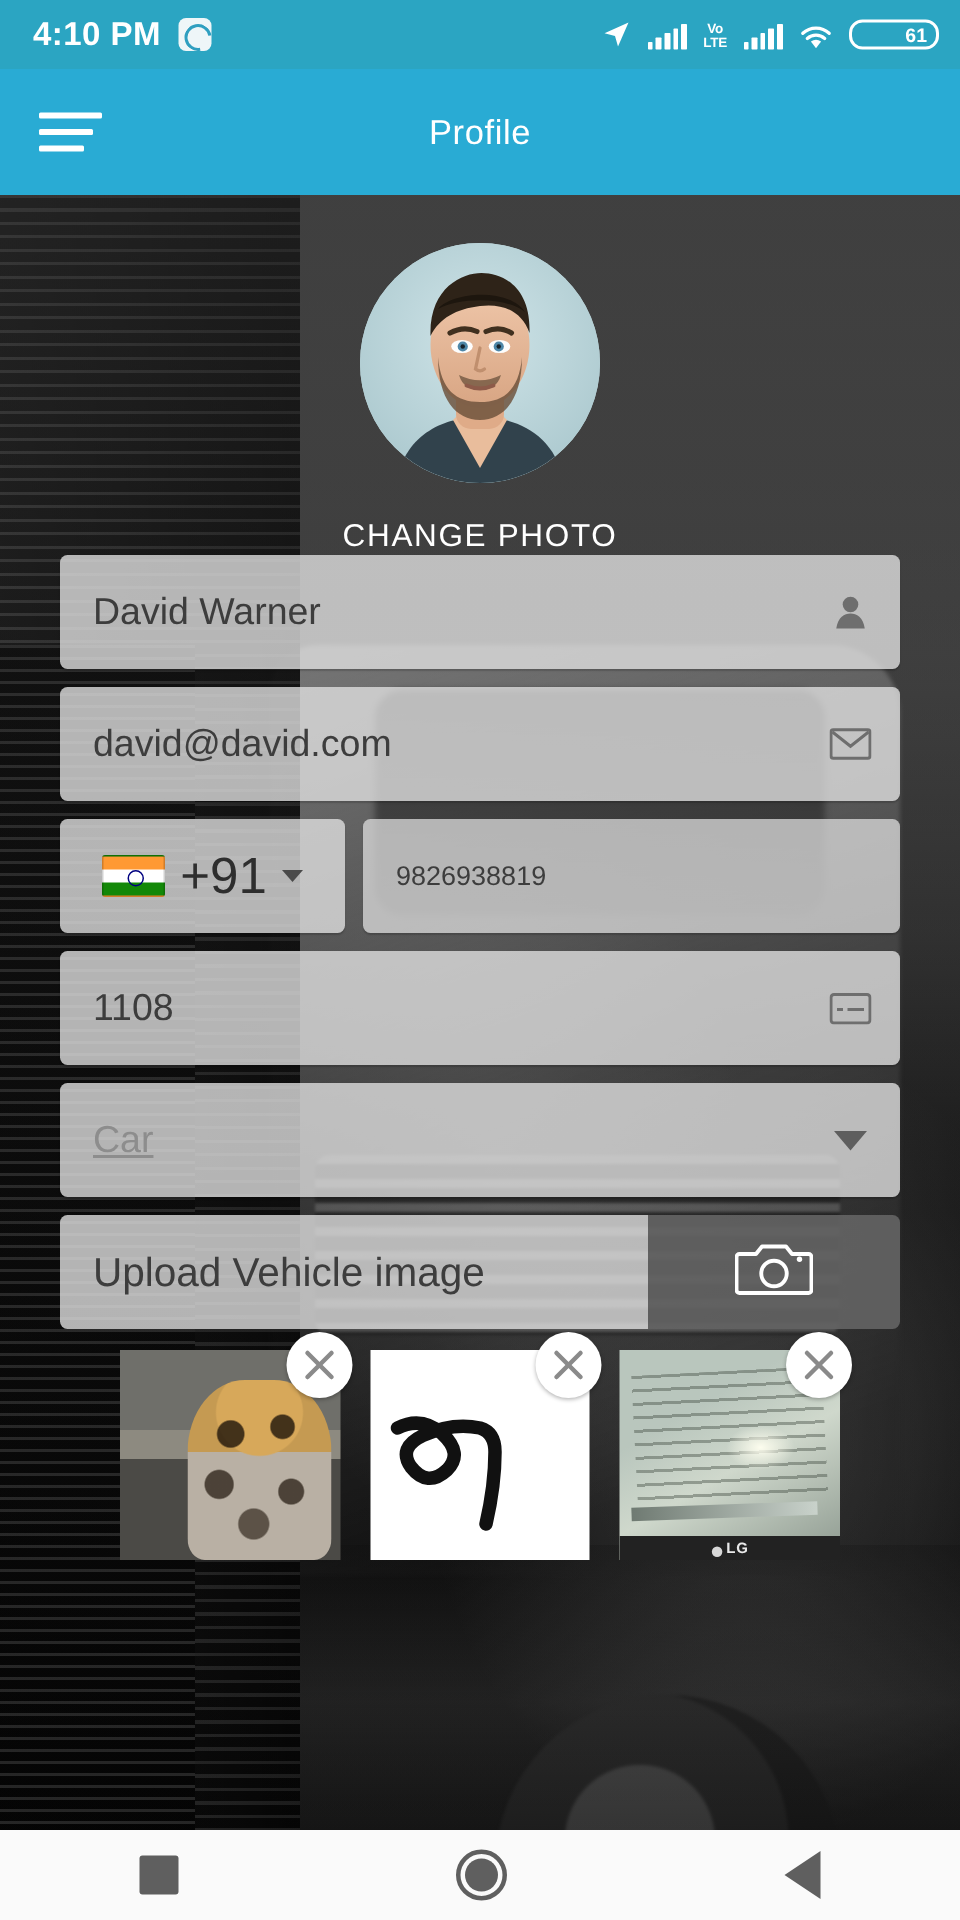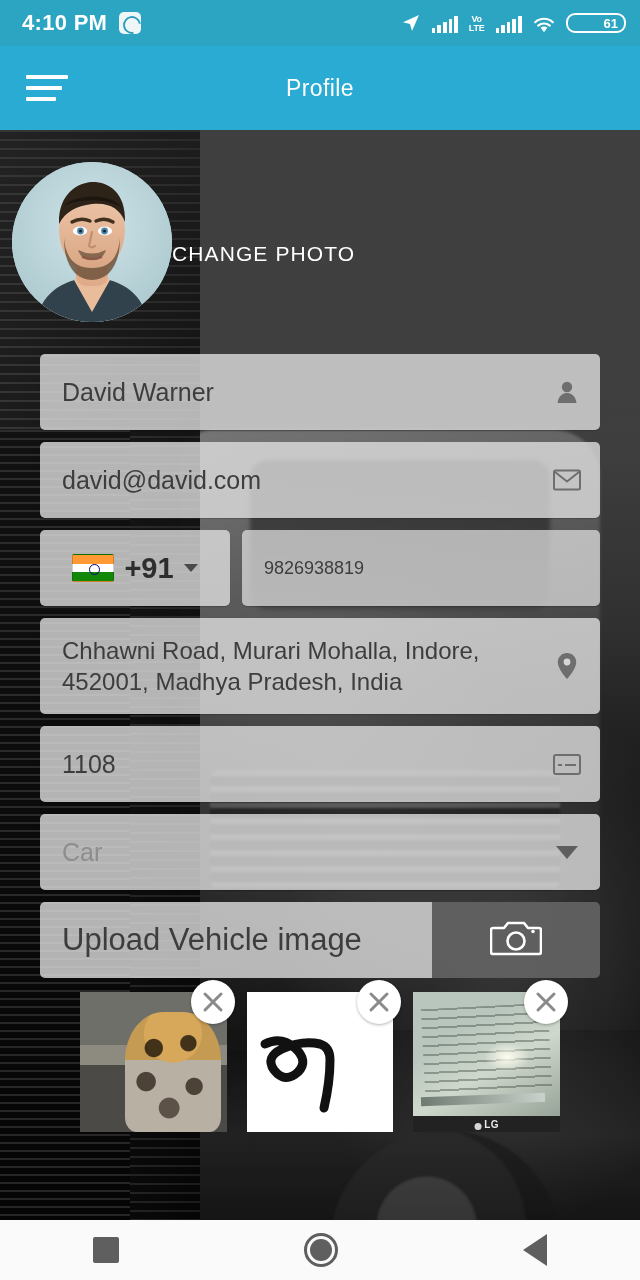--- a/index.html
+++ b/index.html
@@ -119,38 +119,38 @@
     background:linear-gradient(180deg, rgba(10,10,10,.2), rgba(120,120,120,.28) 55%, rgba(60,60,60,.35));
   }
   .bg-shade{
     position:absolute; inset:0;
     background:linear-gradient(180deg, rgba(45,45,45,.55) 0%, rgba(35,35,35,.35) 30%, rgba(0,0,0,.25) 100%);
   }
 
   
   .content{ position:absolute; top:130px; left:0; width:640px; height:1090px; z-index:10; }
 
-  .avatar-wrap{ width:100%; display:flex; flex-direction:row; align-items:center; padding-top:32px;padding-left:12px; }
+  .avatar-wrap{ width:100%; display:flex; flex-direction:column; align-items:center; padding-top:32px; }
   .avatar{
     width:160px; height:160px; border-radius:50%; overflow:hidden; position:relative;
     background:#b9d4d9;
   }
   .face{ position:absolute; inset:0; }
   .change-photo{
     margin-top:24px; color:#fff; font-size:21px; letter-spacing:1.1px;
   }
 
-  .form{ padding:0 40px; margin-top:32px; }
+  .form{ padding:0 40px; }
   .field{
     position:relative; background:rgba(222,222,222,.80); border-radius:5px;
     min-height:76px; display:flex; align-items:center; padding:0 56px 0 22px;
     margin-bottom:12px; box-shadow:0 1px 1px rgba(0,0,0,.18);
   }
   .field .val{ font-size:25px; color:#3d3d3d; line-height:33px; }
-  .field .val.placeholder{ color:#8d8d8d; }
+  .field .val.placeholder{ color:#8d8d8d;text-decoration:underline; }
   .field .ficon{
     position:absolute; right:18px; top:50%; transform:translateY(-50%);
     width:30px; height:30px; display:flex; align-items:center; justify-content:center;
   }
   .field.address{ min-height:96px; padding-top:12px; padding-bottom:12px; }
   .field.address .val{ font-size:24px; line-height:31px; }
 
   
   .phone-row{ display:flex; gap:12px; margin-bottom:12px; }
   .cc{
@@ -160,37 +160,37 @@
   }
   .flag{
     width:42px; height:28px; border-radius:2px; overflow:hidden; position:relative;
     border:1px solid rgba(0,0,0,.18);
     background:linear-gradient(180deg,#ff9933 0 33.3%, #ffffff 33.3% 66.6%, #138808 66.6% 100%);
   }
   .flag:after{
     content:""; position:absolute; left:50%; top:50%; width:9px; height:9px;
     margin:-4.5px 0 0 -4.5px; border-radius:50%; border:1.6px solid #000080;
   }
-  .cc .code{ font-size:29px; color:#2e2e2e; font-weight:bold; }
+  .cc .code{ font-size:34px; color:#2e2e2e; font-weight:normal; }
   .cc .caret{
     width:0; height:0; border-left:7px solid transparent; border-right:7px solid transparent;
     border-top:8px solid #4a4a4a;
   }
   .phone-field{
     flex:1; min-height:76px; background:rgba(222,222,222,.74); border-radius:5px;
     display:flex; align-items:center; padding:0 22px;
     box-shadow:0 1px 1px rgba(0,0,0,.18);
   }
   .phone-field .val{ font-size:18px; color:#3d3d3d; }
 
   
   .upload-row{ display:flex; margin-bottom:0; }
   .upload-label{
     flex:1; min-height:76px; background:rgba(222,222,222,.80); border-radius:5px 0 0 5px;
-    display:flex; align-items:center; padding:16px 22px; font-size:31px; color:#3d3d3d;
+    display:flex; align-items:center; padding:16px 22px; font-size:27px; color:#3d3d3d;
   }
   .upload-btn{
     width:168px; min-height:76px; background:rgba(99,99,99,.92);
     border-radius:0 5px 5px 0; display:flex; align-items:center; justify-content:center;
   }
 
   
   .thumbs{ display:flex; gap:20px; padding:14px 40px 0 40px; }
   .thumb{ position:relative; width:152px; height:140px; }
   .thumb-img{ position:absolute; inset:0; overflow:hidden; background:#777; }
@@ -409,29 +409,20 @@
         <div class="cc">
           <span class="flag"></span>
           <span class="code">+91</span>
           <span class="caret"></span>
         </div>
         <div class="phone-field">
           <span class="val">9826938819</span>
         </div>
       </div>
 
-      <div class="field address">
-        <span class="val">Chhawni Road, Murari Mohalla, Indore, 452001, Madhya Pradesh, India</span>
-        <span class="ficon">
-          <svg width="22" height="28" viewBox="0 0 22 28">
-            <path d="M11 1 C5.8 1 1.8 5 1.8 10.2 C1.8 17 11 27 11 27 C11 27 20.2 17 20.2 10.2 C20.2 5 16.2 1 11 1 Z" fill="#6e6e6e"></path>
-            <circle cx="11" cy="10" r="3.4" fill="#d6d6d6"></circle>
-          </svg>
-        </span>
-      </div>
 
       <div class="field">
         <span class="val">1108</span>
         <span class="ficon">
           <svg width="28" height="21" viewBox="0 0 28 21">
             <rect x="1" y="1" width="26" height="19" rx="2" fill="none" stroke="#6e6e6e" stroke-width="2"></rect>
             <line x1="5" y1="11" x2="9" y2="11" stroke="#6e6e6e" stroke-width="2"></line>
             <line x1="12" y1="11" x2="23" y2="11" stroke="#6e6e6e" stroke-width="2"></line>
           </svg>
         </span>

